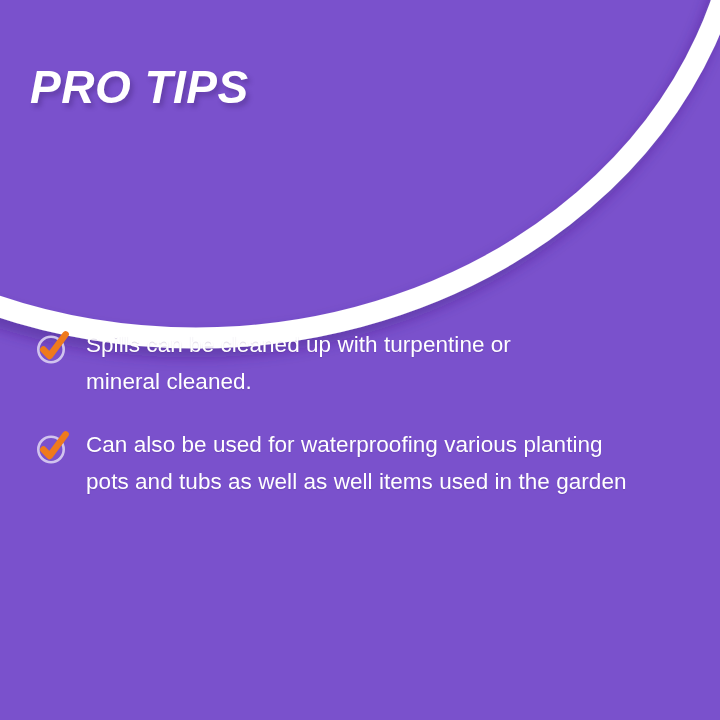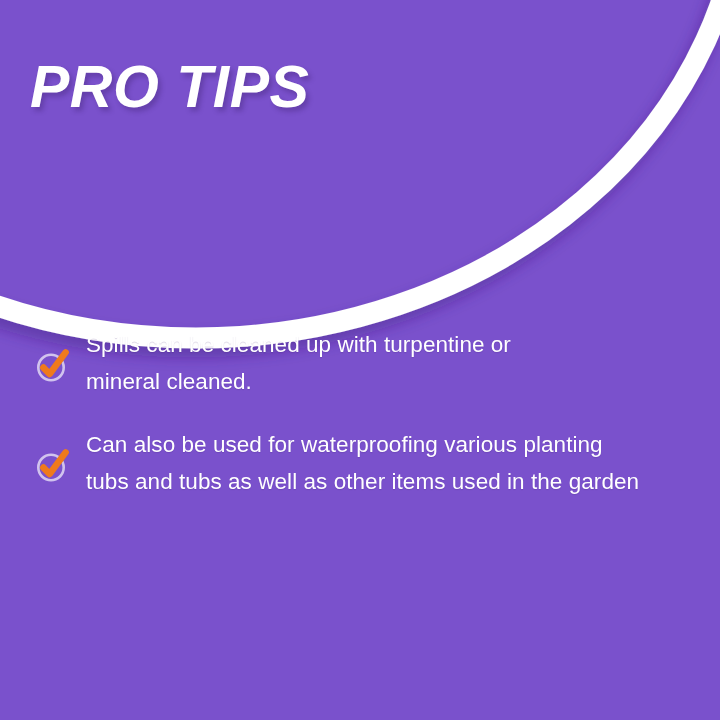--- a/index.html
+++ b/index.html
@@ -38,40 +38,40 @@
   
   .title-wrap {
     position: absolute;
     left: 30px;
     top: 52px;
     width: 520px;
     height: 70px;
   }
   .page-title {
     margin: 0;
-    font-size: 59px;
+    font-size: 46px;
     line-height: 70px;
     font-weight: 700;
     font-style: italic;
     letter-spacing: 0.5px;
     color: #ffffff;
     text-shadow: 3px 4px 5px rgba(52, 24, 96, 0.32);
     white-space: nowrap;
   }
 
   
   .tips-list {
     position: absolute;
     left: 36px;
     top: 326px;
     width: 660px;
   }
   .tip-item {
     display: flex;
-    align-items: center;
+    align-items: flex-start;
     margin-bottom: 26px;
   }
   .tip-item:last-child { margin-bottom: 4px; }
 
   .check-icon {
     position: relative;
     flex: 0 0 auto;
     width: 38px;
     height: 34px;
     margin-right: 12px;
@@ -142,18 +142,18 @@
 
     <div class="tip-item">
       <span class="check-icon">
         <svg viewBox="0 0 38 34" xmlns="http://www.w3.org/2000/svg" aria-hidden="true">
           <circle cx="15" cy="18.5" r="12.7" fill="none" stroke="#d6c9ef" stroke-width="2.6" opacity="0.95"></circle>
           <path d="M7.4 18.6 L13.6 25.0 L29.6 3.4" fill="none" stroke="#ef7a1c" stroke-width="6.6" stroke-linecap="round" stroke-linejoin="round"></path>
         </svg>
       </span>
       <span class="tip-text">
         <span class="tip-line">Can also be used for waterproofing various planting</span>
-        <span class="tip-line">tubs and tubs as well as other items used in the garden</span>
+        <span class="tip-line">pots and tubs as well as well items used in the garden</span>
       </span>
     </div>
 
   </div>
 </div>
 
 </body></html>

